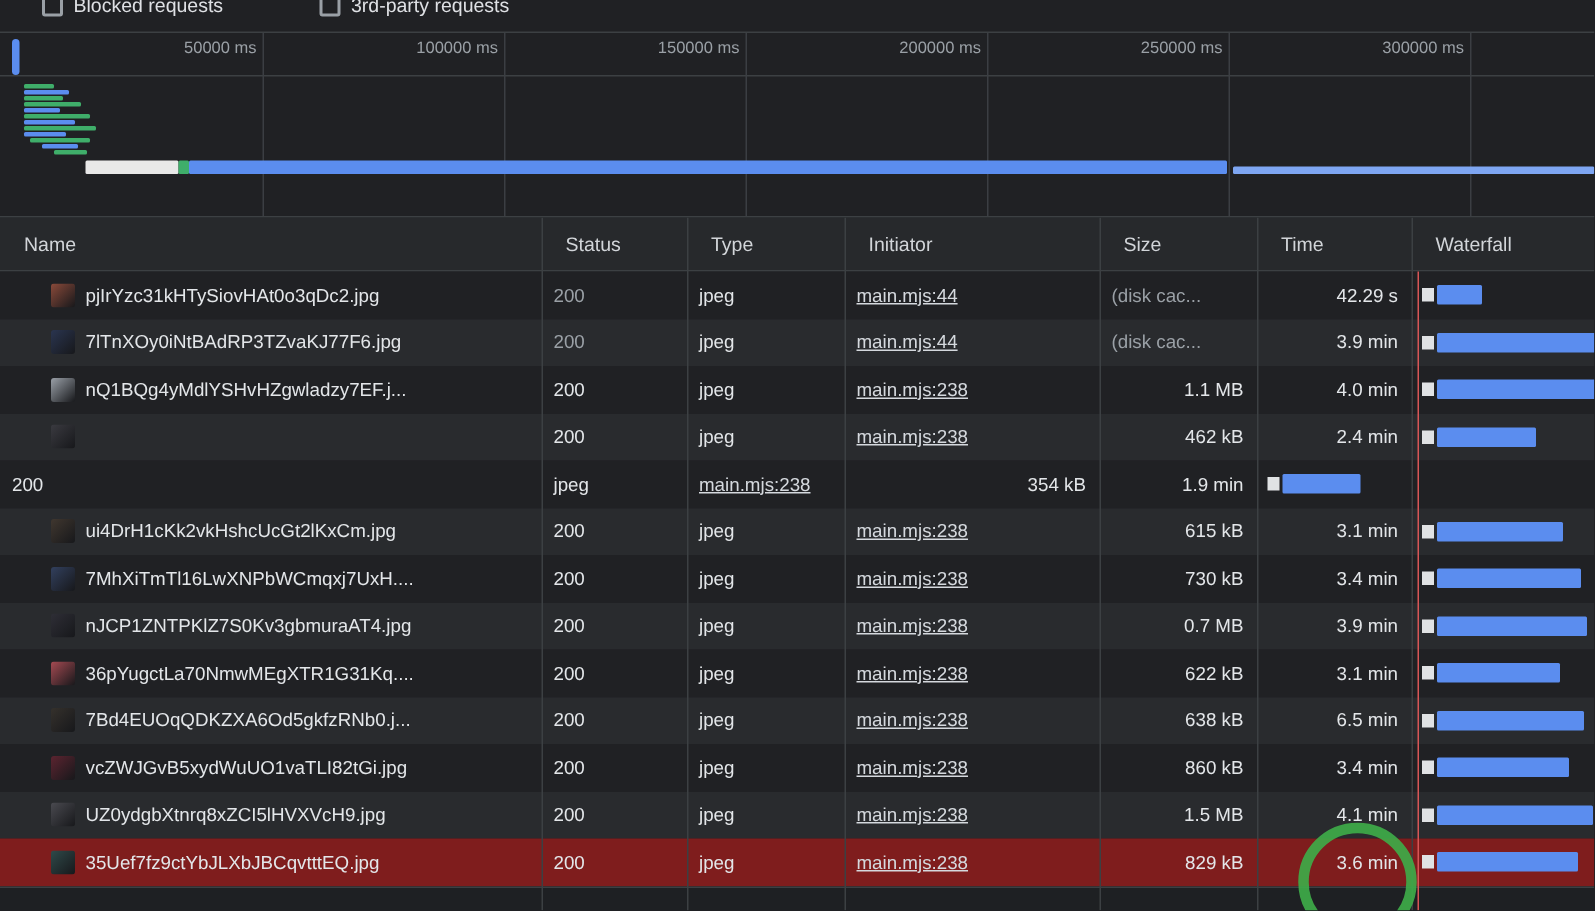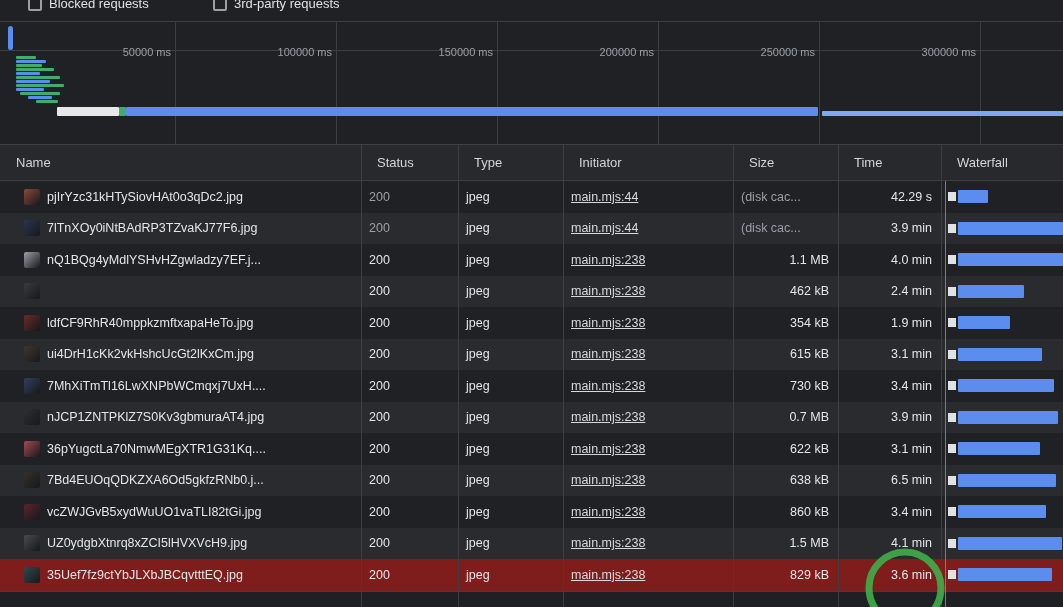--- a/index.html
+++ b/index.html
@@ -9,37 +9,37 @@
   
   .filter-row{position:absolute;top:0;left:0;width:1063px;height:22px;border-bottom:1px solid #3c4043;background:#202124;overflow:hidden}
   .chk-group{position:absolute;top:2px;display:flex;align-items:center;gap:7px}
   .chk{width:14px;height:14px;border:2px solid #9aa0a6;border-radius:2px;background:transparent;display:inline-block;margin-top:-6px}
   .chk-label{font-size:13px;color:#dfe1e5;margin-top:-6px}
 
   
   .overview{position:absolute;top:22px;left:0;width:1063px;height:123px;background:#202124;border-bottom:1px solid #3c4043;overflow:hidden}
   .gridline{position:absolute;top:0;bottom:0;width:1px;background:#3b3e43}
   .ruler-line{position:absolute;top:28px;left:0;right:0;height:1px;background:#3c4043}
-  .tick-label{position:absolute;top:24px;width:96px;text-align:right;font-size:11px;color:#9aa0a6}
+  .tick-label{position:absolute;top:4px;width:96px;text-align:right;font-size:11px;color:#9aa0a6}
   .ov-bar{position:absolute;border-radius:1px}
   .left-accent{position:absolute;left:8px;top:4px;width:5px;height:24px;border-radius:3px;background:#5b8def}
 
   
   .net-table{position:absolute;top:145px;left:0;width:1063px;height:462px;overflow:hidden}
   .thead{display:grid;grid-template-columns:361px 97px 105px 170px 105px 103px 122px;height:36px;align-items:center;background:#27292c;border-bottom:1px solid #3c4043}
   .hcell{font-size:13px;color:#d2d5d9;padding-left:16px;white-space:nowrap;overflow:hidden}
   .tbody{position:relative}
   .trow{display:grid;grid-template-columns:361px 97px 105px 170px 105px 103px 122px;height:31.5px;align-items:center;background:#202124}
   .trow.alt{background:#292b2e}
   .trow.sel{background:#7f1d1d}
   .cell{font-size:12.5px;color:#e3e6e9;padding-left:8px;white-space:nowrap;overflow:hidden}
   .cell.right{text-align:right;padding-right:9px}
   .cell.left{text-align:left}
   .muted{color:#9aa0a6}
-  .name-cell{display:flex;align-items:center;padding-left:24px;overflow:hidden}
+  .name-cell{display:flex;align-items:center;padding-left:34px;overflow:hidden}
   .thumb{width:16px;height:16px;border-radius:2px;flex:0 0 16px;margin-right:7px}
   .ntext{font-size:12.5px;color:#e3e6e9;white-space:nowrap;overflow:hidden}
   .link{color:#d5d9de;text-decoration:underline;cursor:pointer}
   .wf{position:relative;height:100%;padding:0}
   .wf-sq{position:absolute;left:7px;top:11px;width:8px;height:9px;background:#e0e2e4}
   .wf-bar{position:absolute;left:17px;top:9px;height:13px;background:#5b8def;border-radius:1px}
   .col-divider{position:absolute;top:0;bottom:0;width:1px;background:#3c4043;pointer-events:none}
   .red-line{position:absolute;left:945px;top:36px;bottom:0;width:1px;background:#d85656;pointer-events:none}
   .bottom-strip{position:absolute;left:0;right:0;bottom:0;height:16px;background:#1e2023;border-top:1px solid #3c4043}
   .green-ring{position:absolute;left:863px;top:542px;pointer-events:none;opacity:.9}
@@ -155,24 +155,20 @@
         <div class="cell">jpeg</div>
         <div class="cell"><span class="link">main.mjs:238</span></div>
         <div class="cell right">462 kB</div>
         <div class="cell right">2.4 min</div>
         <div class="cell wf">
           <div class="wf-sq"></div>
           <div class="wf-bar" style="width: 66px;"></div>
         </div>
       </div>
       <div class="trow">
-        <div class="cell name-cell">
-          <div class="thumb" style="background: linear-gradient(135deg, rgb(106, 42, 42), rgb(23, 24, 27));"></div>
-          <div class="ntext">ldfCF9RhR40mppkzmftxapaHeTo.jpg</div>
-        </div>
         <div class="cell">200</div>
         <div class="cell">jpeg</div>
         <div class="cell"><span class="link">main.mjs:238</span></div>
         <div class="cell right">354 kB</div>
         <div class="cell right">1.9 min</div>
         <div class="cell wf">
           <div class="wf-sq"></div>
           <div class="wf-bar" style="width: 52px;"></div>
         </div>
       </div>

